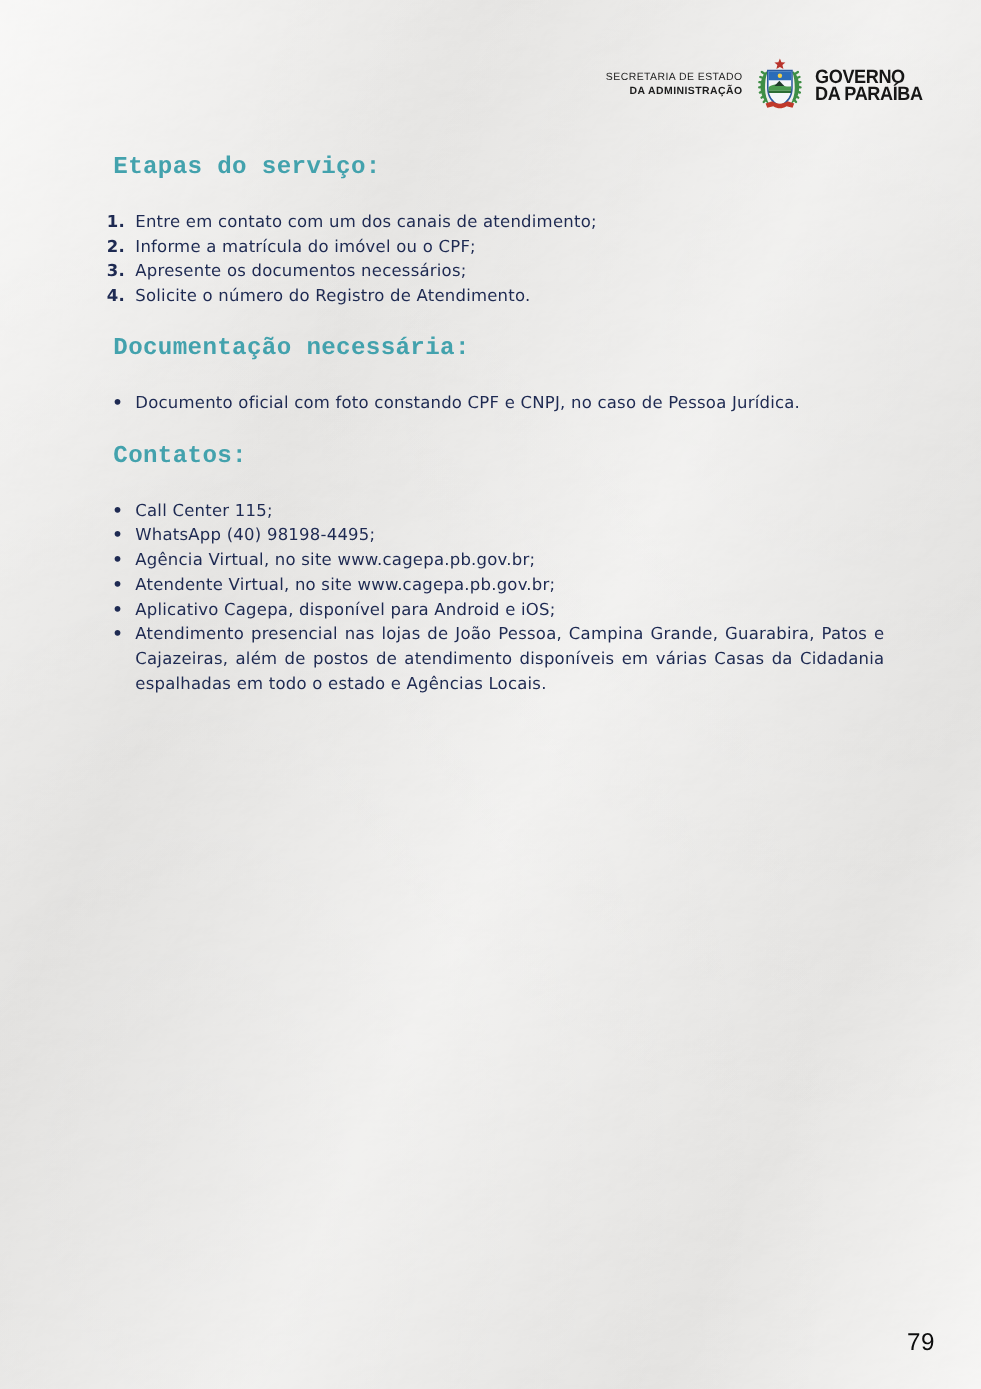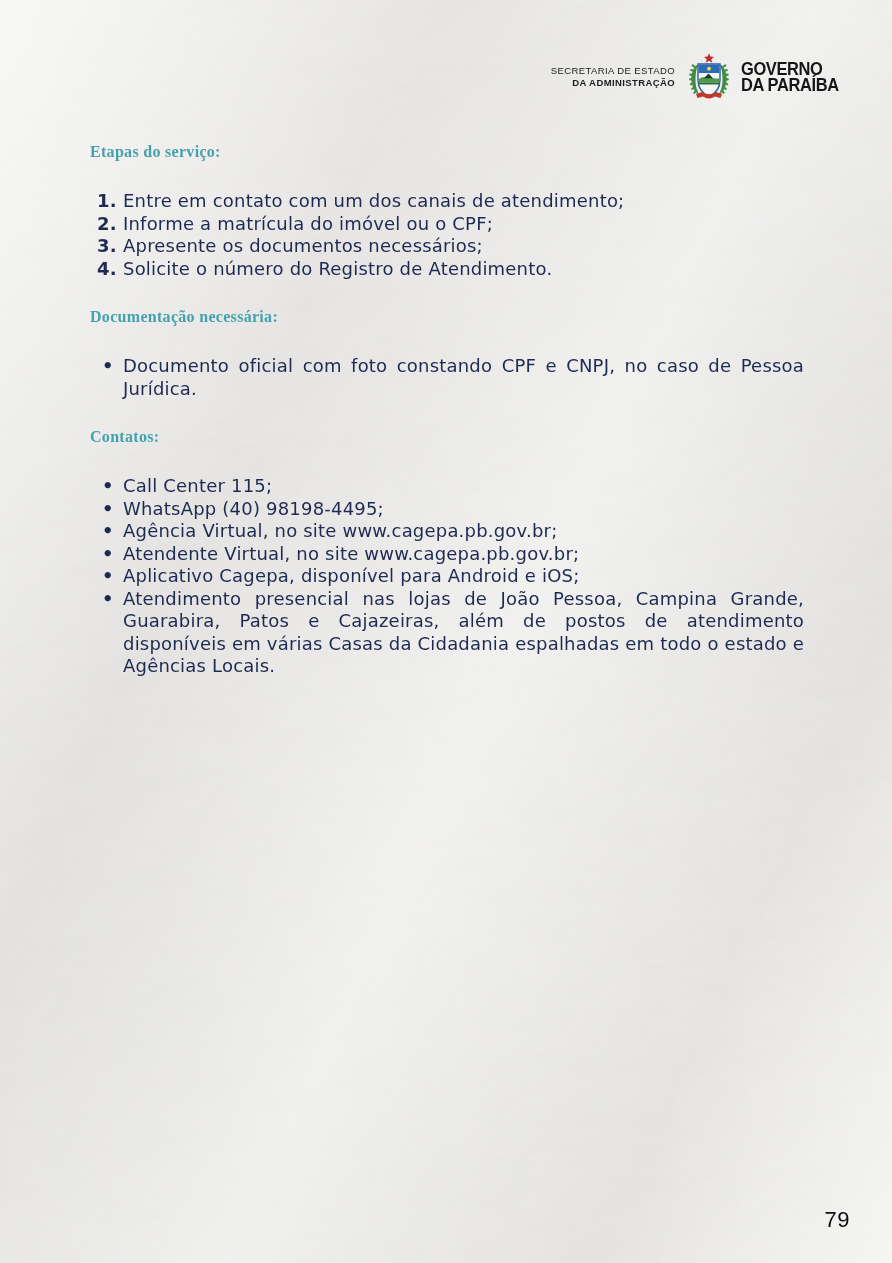--- a/index.html
+++ b/index.html
@@ -64,36 +64,36 @@
 
   
   .content {
     position: absolute;
     top: 140px;
     left: 90px;
     width: 714px;
     color: #1e2a52;
   }
   h2 {
-    font-family: Liberation Serif, serif;
-    font-weight: 700;
-    font-size: 16px;
+    font-family: Liberation Mono, monospace;
+    font-weight: 700;
+    font-size: 22px;
     line-height: 24px;
     letter-spacing: .3px;
     color: #43a2ad;
-    margin: 0 0 26px 0;
+    margin: 0 0 26px 13px;
   }
   ul.items, ol.items {
     list-style: none;
     margin: 0 0 25px 0;
   }
   .items li {
     position: relative;
     padding-left: 33px;
-    font-size: 18px;
+    font-size: 15px;
     line-height: 22.5px;
     letter-spacing: .2px;
     text-align: justify;
   }
   ol.items { counter-reset: step; }
   ol.items li::before {
     counter-increment: step;
     content: counter(step) ".";
     position: absolute;
     left: 7px;

